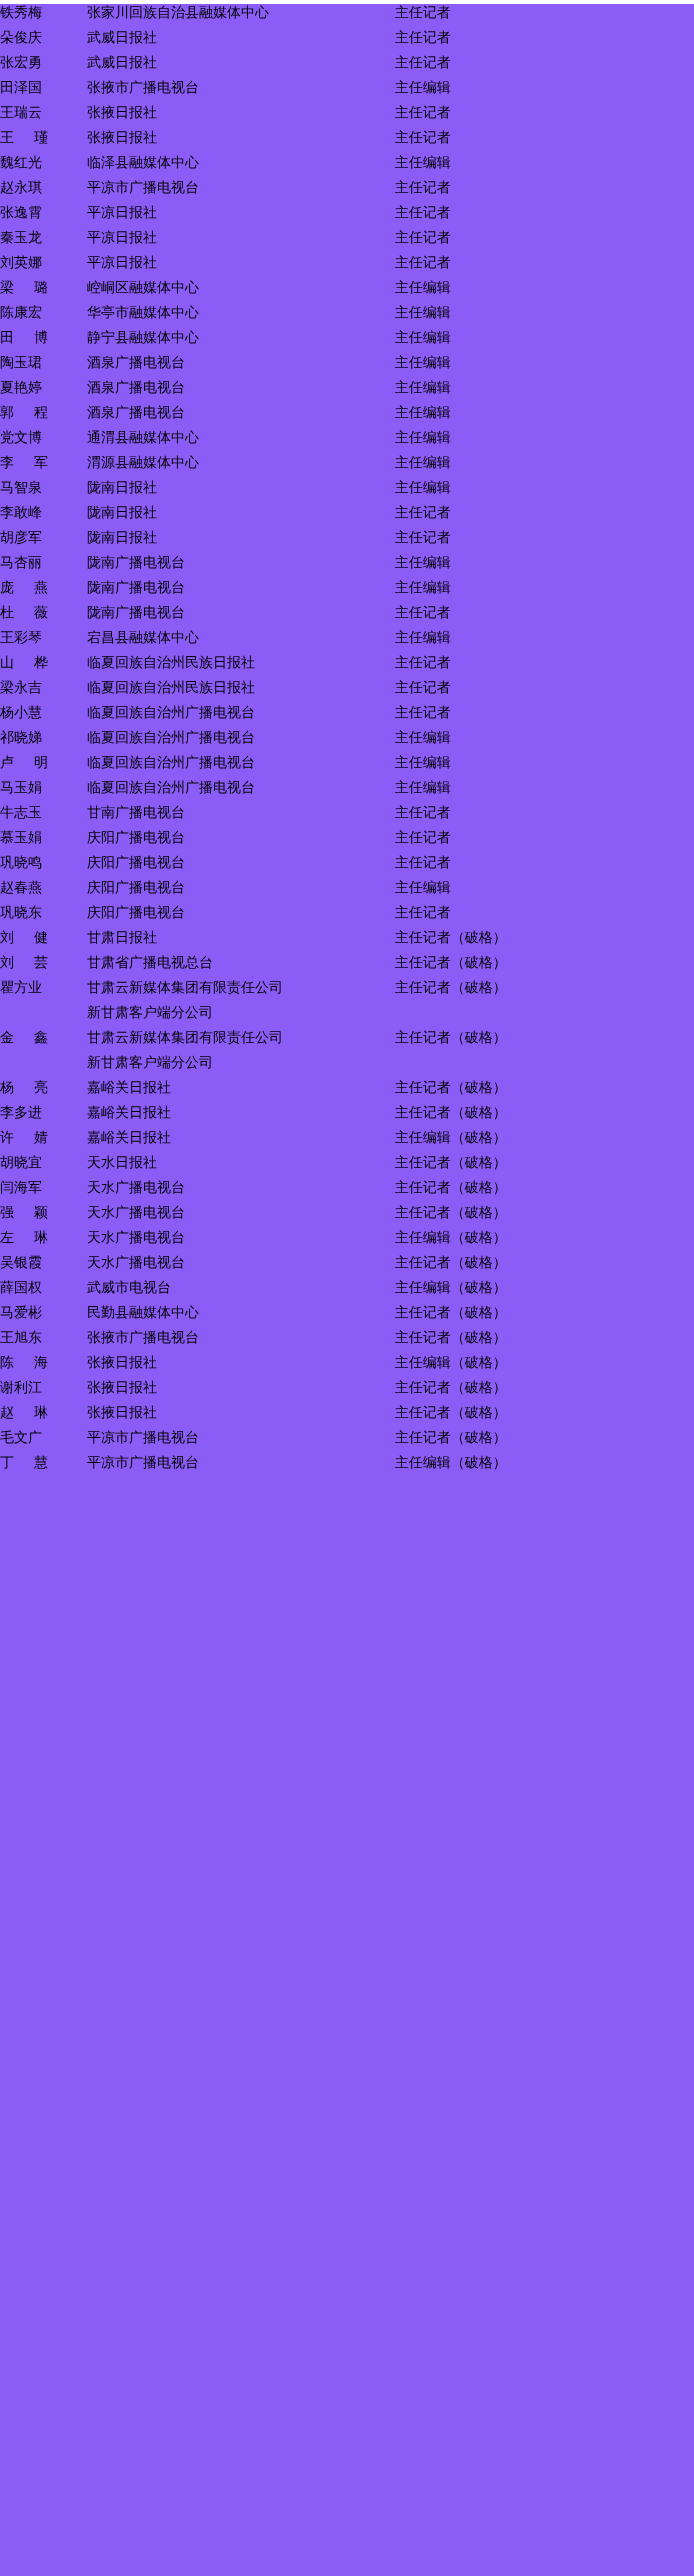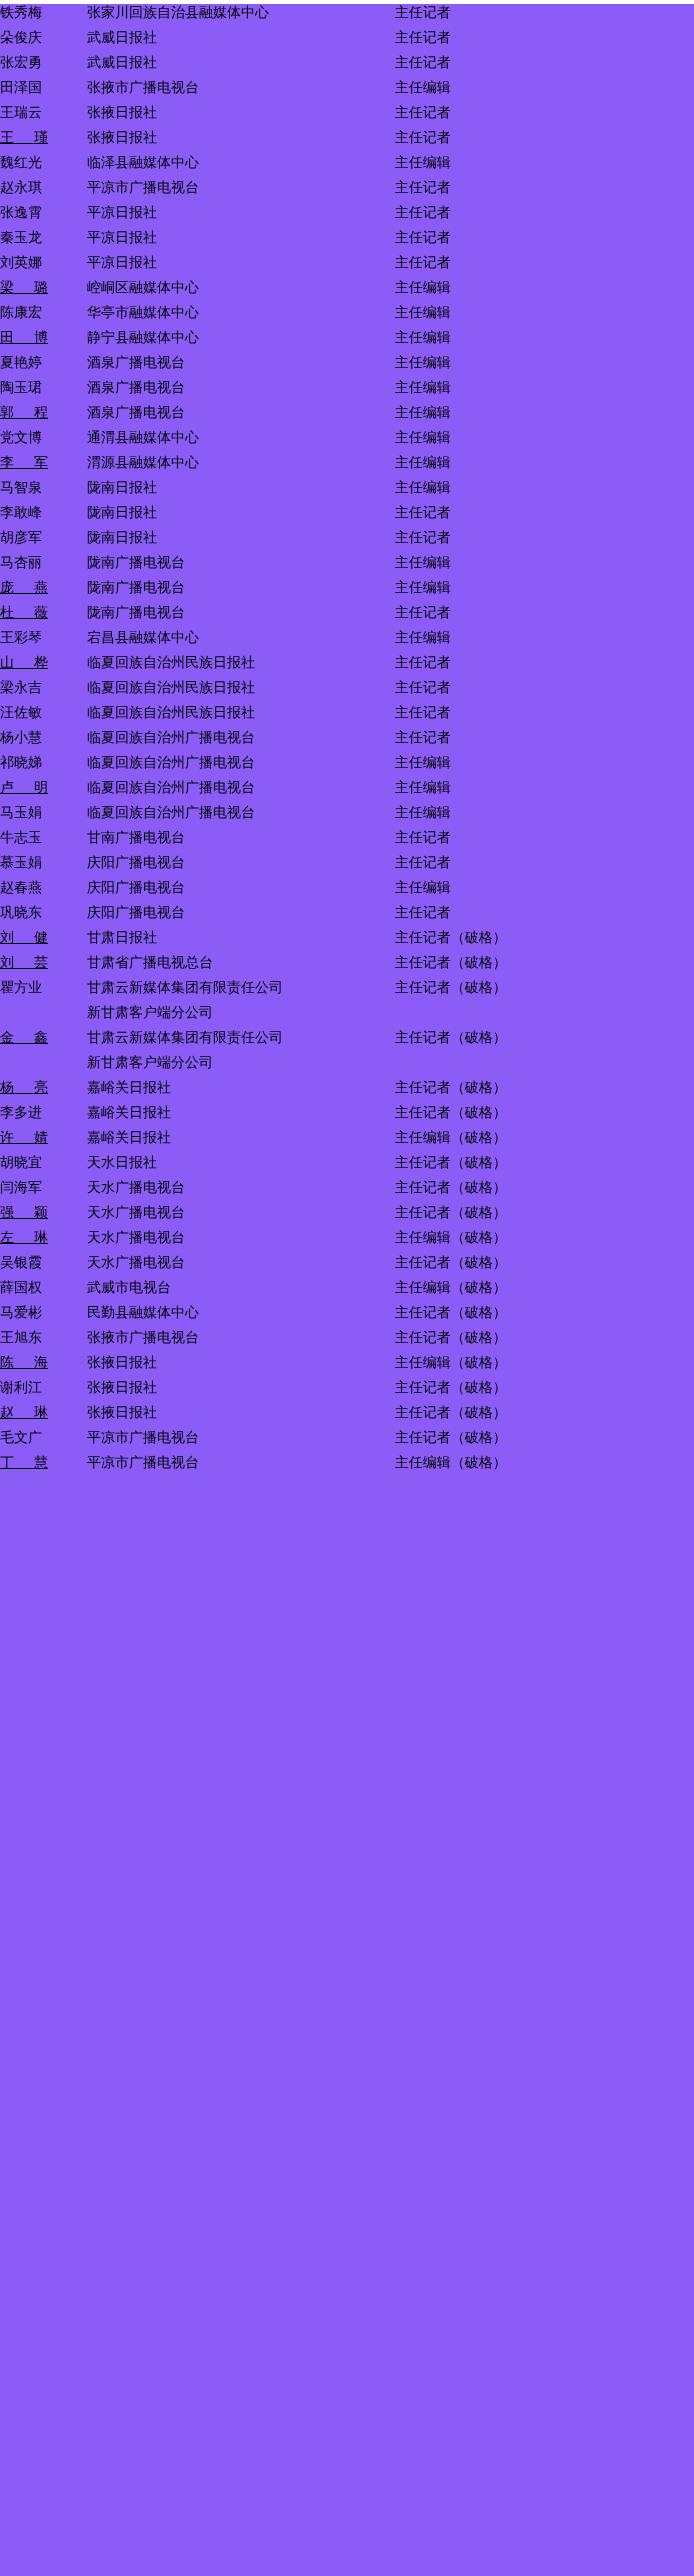--- a/index.html
+++ b/index.html
@@ -47,21 +47,20 @@
   td.c-title {
     width: 244px;
     box-sizing: border-box;
   }
   
   .n2 {
     display: inline-block;
     width: 48px;
     text-align: justify;
     text-align-last: justify;
-    text-decoration: underline;
   }
   .n3 {
     display: inline-block;
     width: 48px;
   }
   
   tr.cont td.c-org {
     padding-left: 0;
     margin-left: 17px;
   }
@@ -144,30 +143,30 @@
           <td class="c-name"><span class="n3">陈康宏</span></td>
           <td class="c-org">华亭市融媒体中心</td>
           <td class="c-title">主任编辑</td>
         </tr>
         <tr>
           <td class="c-name"><span class="n2">田　博</span></td>
           <td class="c-org">静宁县融媒体中心</td>
           <td class="c-title">主任编辑</td>
         </tr>
         <tr>
+          <td class="c-name"><span class="n3">陶玉珺</span></td>
+          <td class="c-org">酒泉广播电视台</td>
+          <td class="c-title">主任编辑</td>
+        </tr>
+        <tr>
           <td class="c-name"><span class="n3">夏艳婷</span></td>
           <td class="c-org">酒泉广播电视台</td>
           <td class="c-title">主任编辑</td>
         </tr>
         <tr>
-          <td class="c-name"><span class="n3">陶玉珺</span></td>
-          <td class="c-org">酒泉广播电视台</td>
-          <td class="c-title">主任编辑</td>
-        </tr>
-        <tr>
           <td class="c-name"><span class="n2">郭　程</span></td>
           <td class="c-org">酒泉广播电视台</td>
           <td class="c-title">主任编辑</td>
         </tr>
         <tr>
           <td class="c-name"><span class="n3">党文博</span></td>
           <td class="c-org">通渭县融媒体中心</td>
           <td class="c-title">主任编辑</td>
         </tr>
         <tr>
@@ -214,25 +213,20 @@
           <td class="c-name"><span class="n2">山　桦</span></td>
           <td class="c-org">临夏回族自治州民族日报社</td>
           <td class="c-title">主任记者</td>
         </tr>
         <tr>
           <td class="c-name"><span class="n3">梁永吉</span></td>
           <td class="c-org">临夏回族自治州民族日报社</td>
           <td class="c-title">主任记者</td>
         </tr>
         <tr>
-          <td class="c-name"><span class="n3">汪佐敏</span></td>
-          <td class="c-org">临夏回族自治州民族日报社</td>
-          <td class="c-title">主任记者</td>
-        </tr>
-        <tr>
           <td class="c-name"><span class="n3">杨小慧</span></td>
           <td class="c-org">临夏回族自治州广播电视台</td>
           <td class="c-title">主任记者</td>
         </tr>
         <tr>
           <td class="c-name"><span class="n3">祁晓娣</span></td>
           <td class="c-org">临夏回族自治州广播电视台</td>
           <td class="c-title">主任编辑</td>
         </tr>
         <tr>
@@ -245,20 +239,25 @@
           <td class="c-org">临夏回族自治州广播电视台</td>
           <td class="c-title">主任编辑</td>
         </tr>
         <tr>
           <td class="c-name"><span class="n3">牛志玉</span></td>
           <td class="c-org">甘南广播电视台</td>
           <td class="c-title">主任记者</td>
         </tr>
         <tr>
           <td class="c-name"><span class="n3">慕玉娟</span></td>
+          <td class="c-org">庆阳广播电视台</td>
+          <td class="c-title">主任记者</td>
+        </tr>
+        <tr>
+          <td class="c-name"><span class="n3">巩晓鸣</span></td>
           <td class="c-org">庆阳广播电视台</td>
           <td class="c-title">主任记者</td>
         </tr>
         <tr>
           <td class="c-name"><span class="n3">赵春燕</span></td>
           <td class="c-org">庆阳广播电视台</td>
           <td class="c-title">主任编辑</td>
         </tr>
         <tr>
           <td class="c-name"><span class="n3">巩晓东</span></td>

